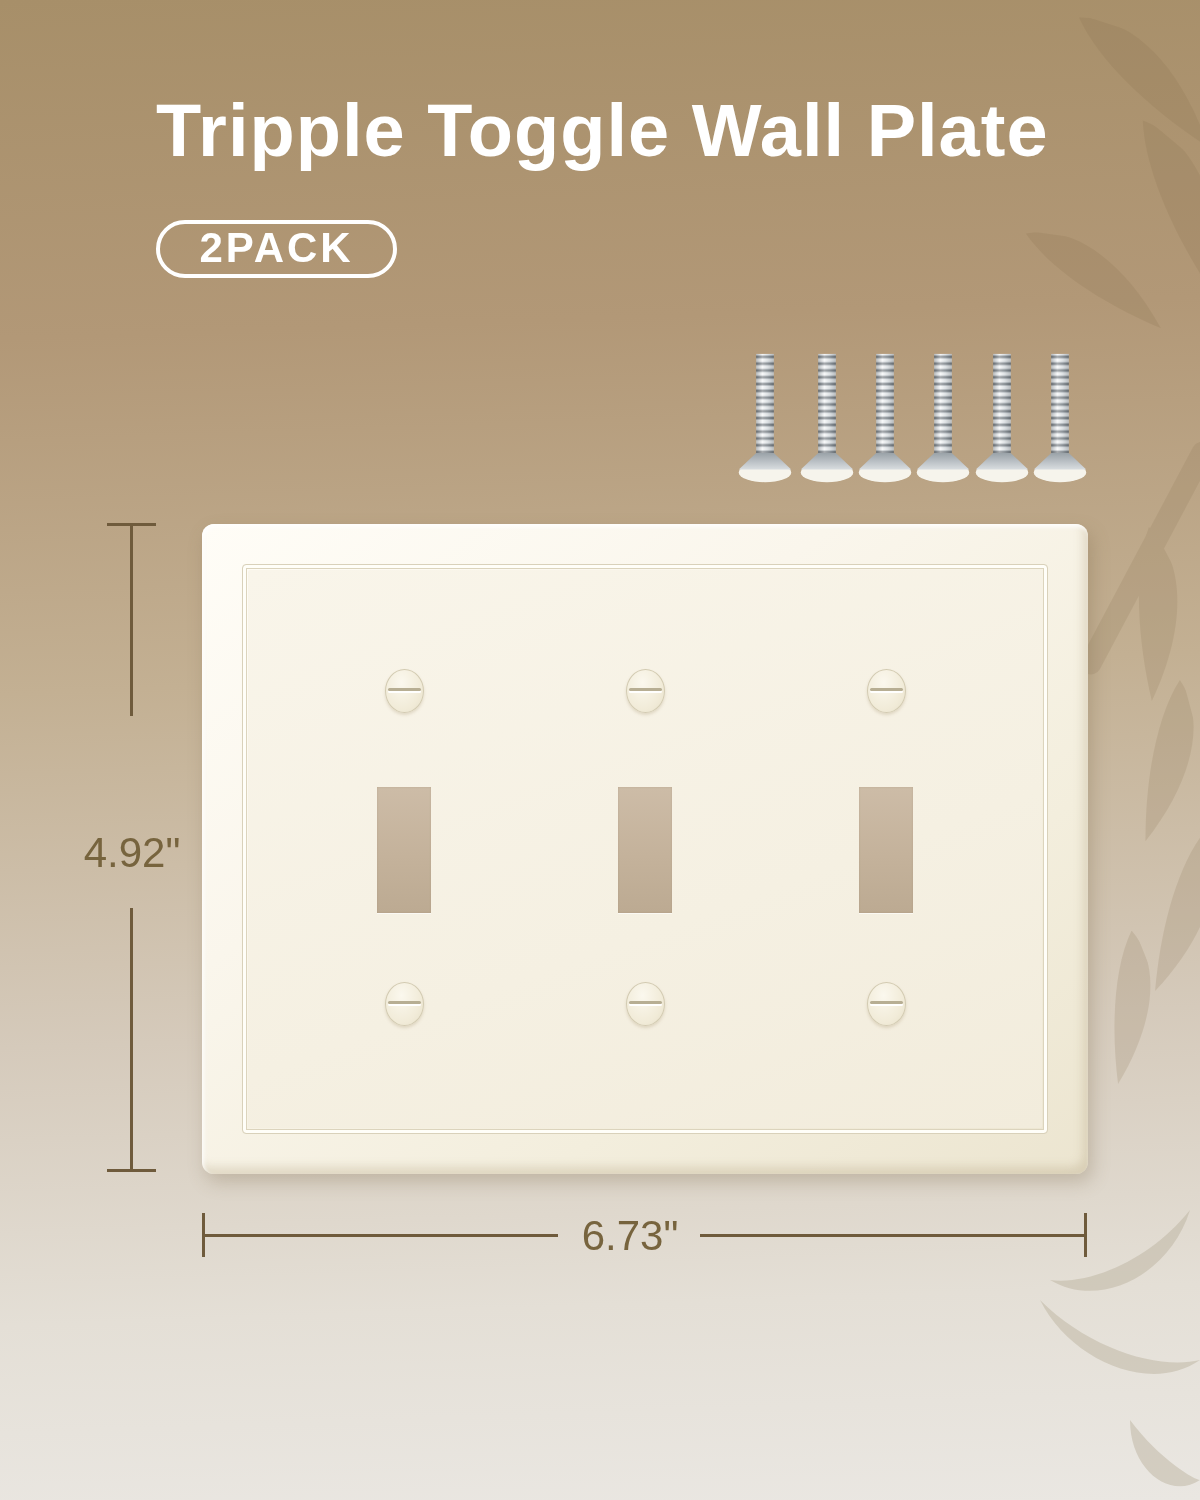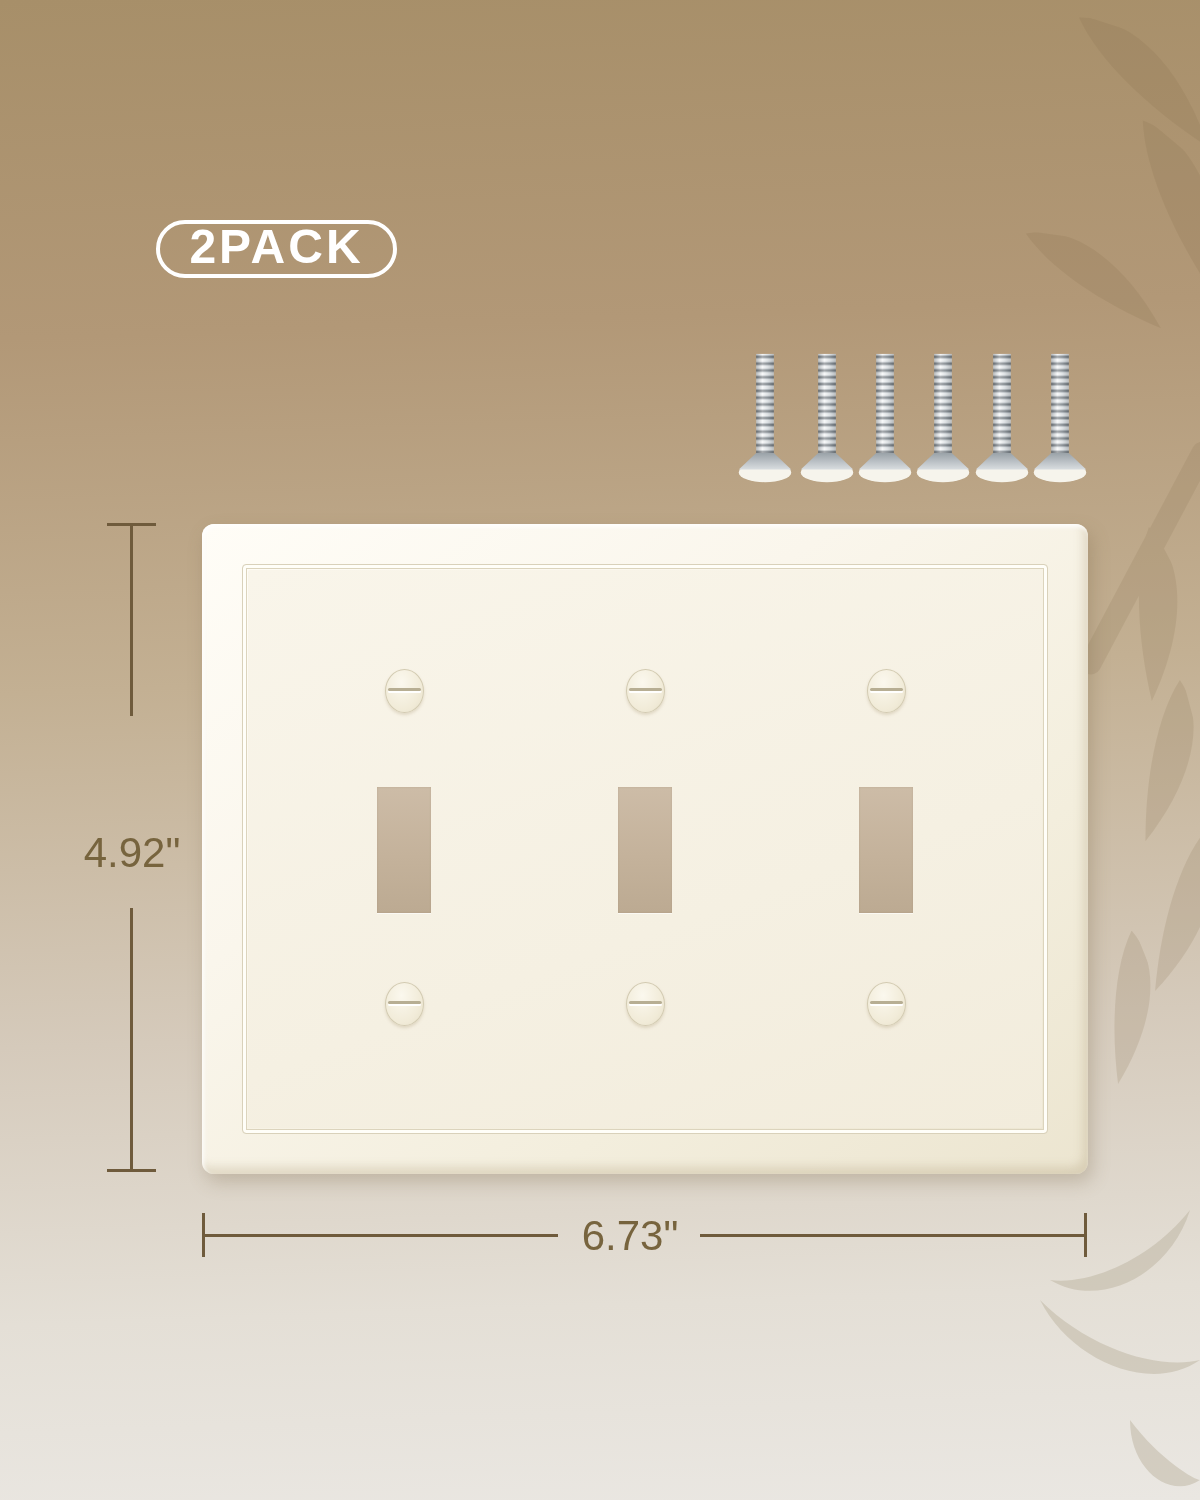--- a/index.html
+++ b/index.html
@@ -13,22 +13,22 @@
   .watermark { position:absolute; left:0; top:0; width:1200px; height:1500px; pointer-events:none; }
 
   .title {
     position:absolute; left:156px; top:94px; margin:0;
     font-size:74px; font-weight:bold; color:#ffffff;
     letter-spacing:1px; line-height:1; white-space:nowrap;
   }
   .badge {
     position:absolute; left:156px; top:220px; width:233px; height:50px;
     border:4px solid #ffffff; border-radius:31px;
-    display:flex; align-items:flex-end; justify-content:center;
-    font-size:48px; font-weight:bold; color:#ffffff; letter-spacing:3px;
+    display:flex; align-items:flex-start; justify-content:center;
+    font-size:42px; font-weight:bold; color:#ffffff; letter-spacing:3px;
   }
 
   .screw { position:absolute; top:352px; width:60px; height:136px; }
   .s1{left:735px}.s2{left:797px}.s3{left:855px}.s4{left:913px}.s5{left:972px}.s6{left:1030px}
 
   
   .plate {
     position:absolute; left:202px; top:524px; width:886px; height:650px;
     border-radius:12px;
     background: linear-gradient(145deg, #fffdf7 0%, #faf6ec 35%, #f3eedd 70%, #ece5d0 100%);
@@ -131,20 +131,21 @@
       <use href="#leaf" x="1060" y="960" width="140" height="85" transform="rotate(68 1120 1000)"></use>
     </g>
 
     <g fill="#b9b09b" opacity="0.45">
       <path d="M1040,1300 C1090,1350 1160,1370 1200,1360 C1150,1395 1070,1360 1040,1300 Z"></path>
       <path d="M1130,1420 C1160,1460 1195,1480 1200,1480 C1170,1500 1130,1470 1130,1420 Z"></path>
       <path d="M1190,1210 C1150,1260 1090,1285 1050,1280 C1100,1310 1170,1275 1190,1210 Z"></path>
     </g>
   </svg>
 
+  <h1 class="title">Tripple Toggle Wall Plate</h1>
   <div class="badge">
     <span>2PACK</span>
   </div>
 
   <svg class="screw s1" viewBox="0 0 60 140">
       <use href="#screw-sym"></use>
     </svg>
   <svg class="screw s2" viewBox="0 0 60 140">
       <use href="#screw-sym"></use>
     </svg>

